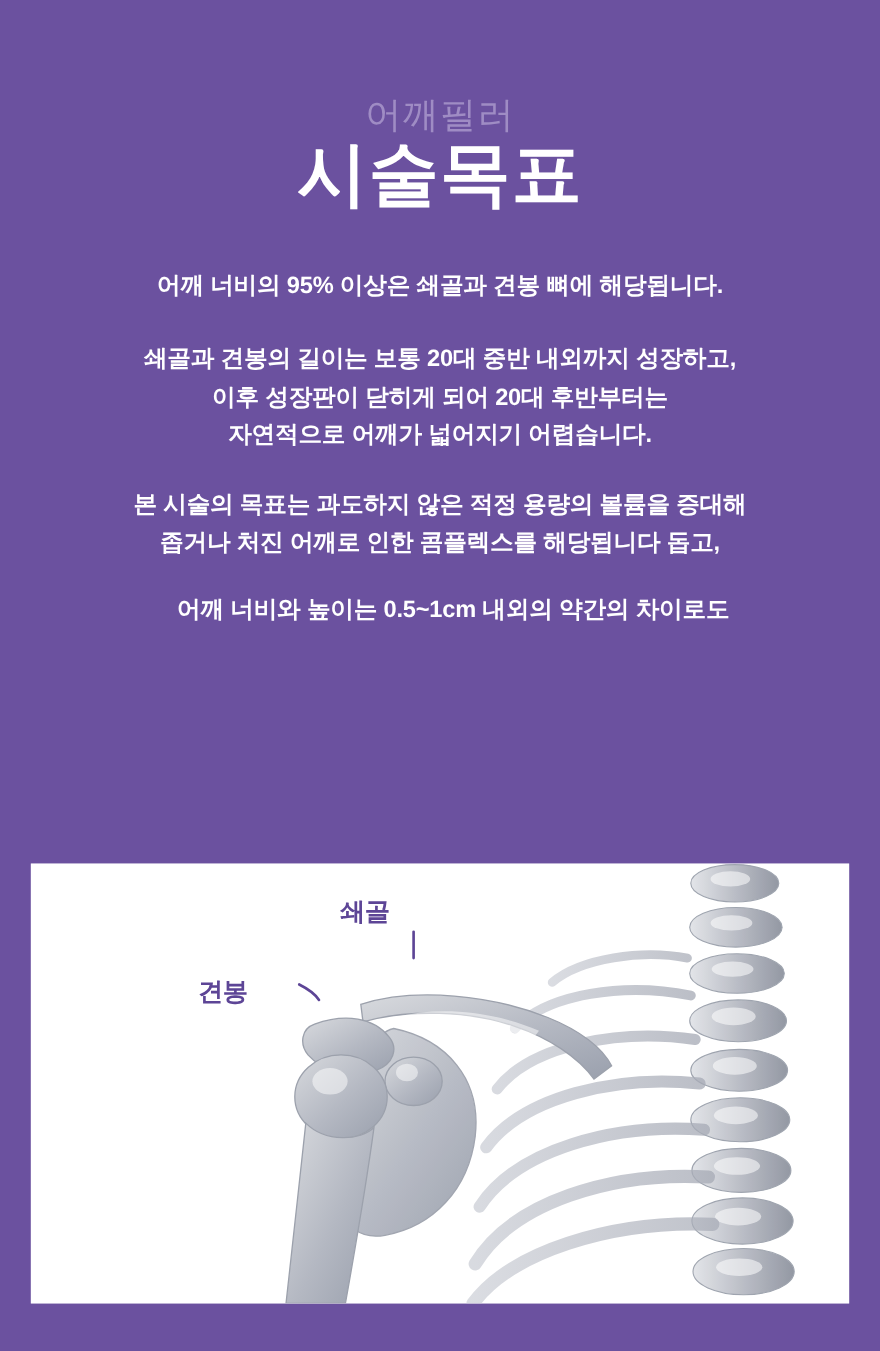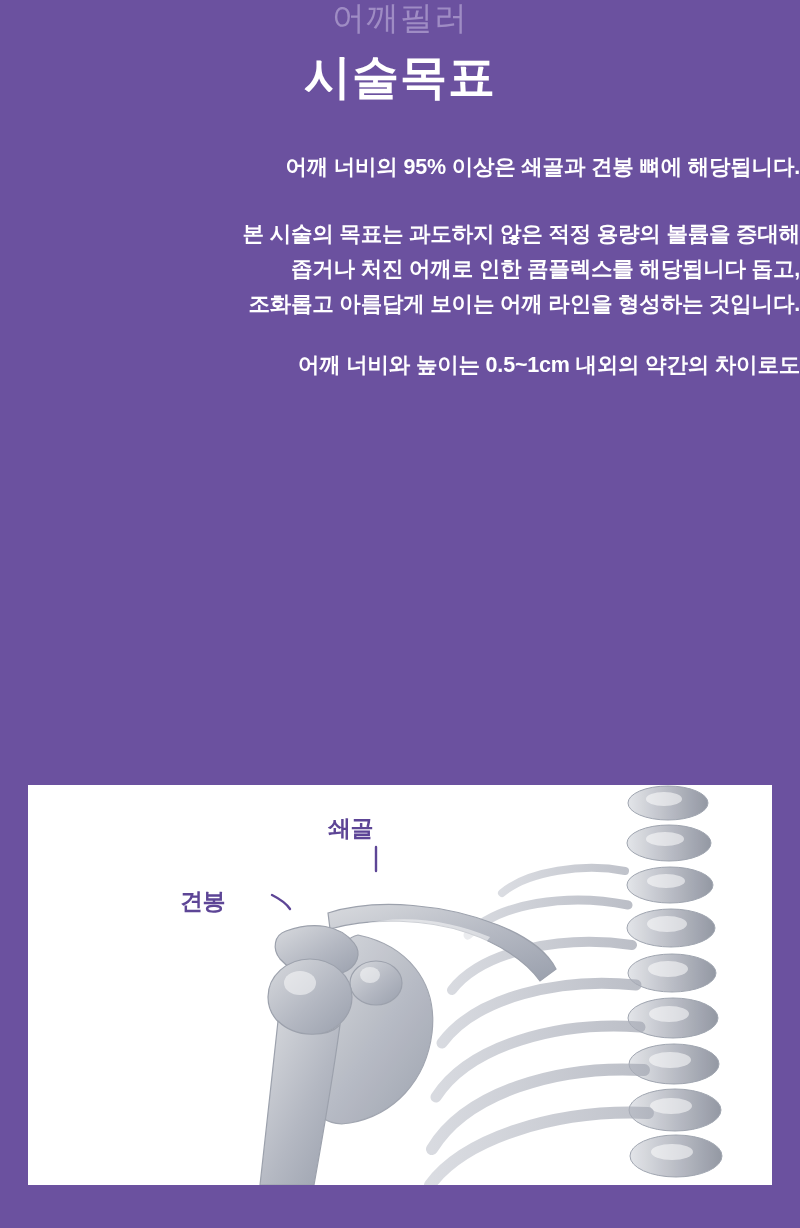--- a/index.html
+++ b/index.html
@@ -14,40 +14,40 @@
     overflow: hidden;
   }
   .page {
     position: relative;
     width: 800px;
     height: 1228px;
     background: #6b519f;
     box-sizing: border-box;
   }
   .header {
+    padding-top: 86px;
     text-align: center;
   }
   .eyebrow {
     font-size: 33px;
     color: #9f8cc4;
     letter-spacing: 1px;
     font-weight: 400;
     line-height: 1.1;
   }
   .title {
-    margin-top: 14px;
-    font-size: 47px;
+    font-size: 64px;
     font-weight: 700;
     color: #ffffff;
     letter-spacing: 1px;
     line-height: 1.15;
   }
   .body-copy {
     margin-top: 46px;
-    text-align: right;
+    text-align: center;
     color: #ffffff;
   }
   .para {
     font-size: 21.5px;
     font-weight: 600;
     line-height: 1.62;
     margin: 0 0 26px 0;
     letter-spacing: -0.2px;
   }
   .para:last-child {
@@ -71,44 +71,48 @@
     width: 744px;
     height: 400px;
   }
   .fig-label {
     position: absolute;
     font-size: 23px;
     font-weight: 700;
     color: #5d4596;
     letter-spacing: -0.5px;
   }
-  .lbl-clavicle { left: 300px; top: 28px; }
+  .lbl-clavicle { left: 281px; top: 28px; }
   .lbl-acromion { left: 152px; top: 101px; }
 </style>
 </head>
 <body>
 
 <div class="page">
 
   <div class="header">
     <div class="eyebrow">어깨필러</div>
     <div class="title">시술목표</div>
   </div>
 
   <div class="body-copy">
 
     <p class="para p1">
       <span>어깨 너비의 95% 이상은 쇄골과 견봉 뼈에 해당됩니다.</span>
     </p>
 
+    <p class="para p2">
+      <span>쇄골과 견봉의 길이는 보통 20대 중반 내외까지 성장하고,</span><br>
+      <span>이후 성장판이 닫히게 되어 20대 후반부터는</span><br>
+      <span>자연적으로 어깨가 넓어지기 어렵습니다.</span>
+    </p>
 
     <p class="para p3">
       <span>본 시술의 목표는 과도하지 않은 적정 용량의 볼륨을 증대해</span><br>
       <span>좁거나 처진 어깨로 인한 콤플렉스를 해당됩니다 돕고,</span><br>
-      <span>조화롭고 아름답게 보이는 어깨 라인을 형성하는 것입니다.</span>
     </p>
 
     <p class="para p4">
       <span>어깨 너비와 높이는 0.5~1cm 내외의 약간의 차이로도</span><br>
     </p>
 
   </div>
 
   <div class="figure">
     <svg viewBox="0 0 744 400" xmlns="http://www.w3.org/2000/svg">

